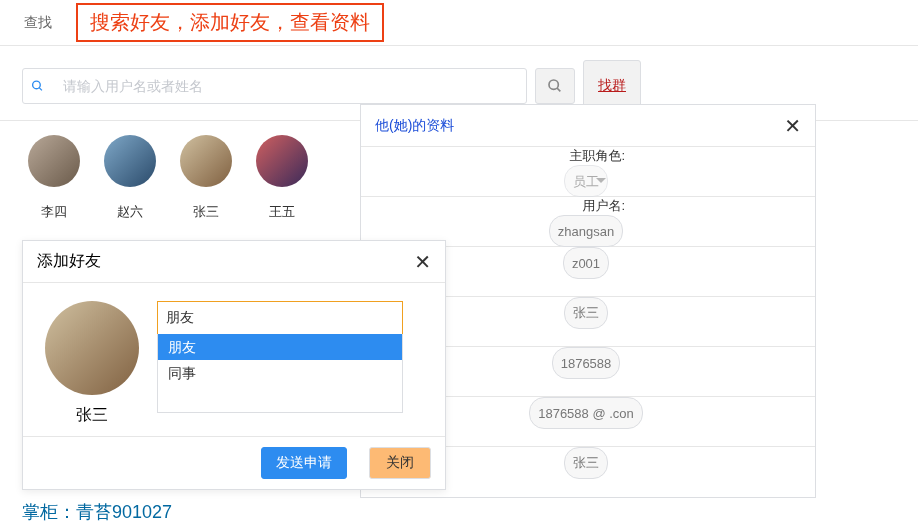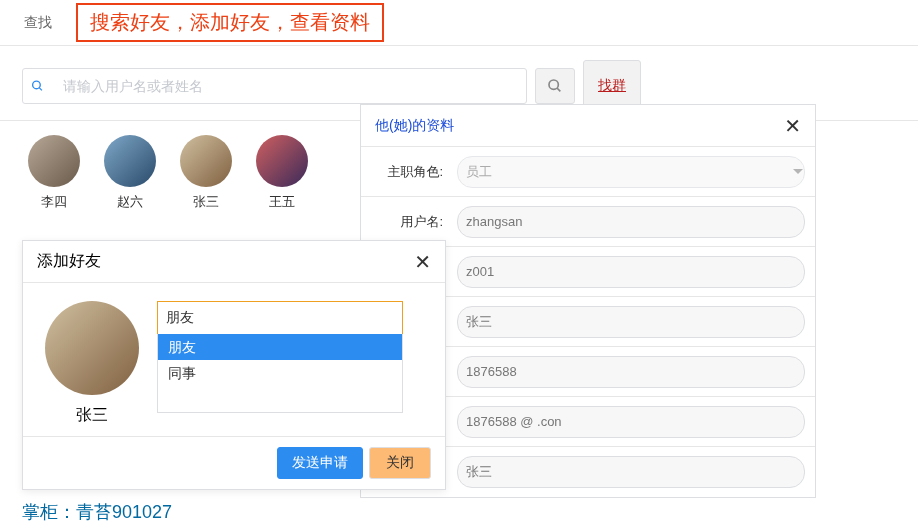--- a/index.html
+++ b/index.html
@@ -8,50 +8,50 @@
     .top-tab { color: #666; font-size: 14px; padding: 0 16px; }
     .annotation-box { border: 2px solid #ed4014; color: #ed4014; font-size: 20px; padding: 4px 12px; margin-left: 8px; }
     .search-row { display: flex; align-items: center; padding: 14px 22px 8px 22px; gap: 8px; border-bottom: 1px solid #e6e6e6; margin-bottom: 8px; }
     .search-input-wrap { flex: 0 0 505px; border: 1px solid #dcdee2; border-radius: 3px; display: flex; align-items: center; height: 36px; padding: 0 8px; }
     .search-input-wrap svg { width: 14px; height: 14px; }
     .search-input { border: none; outline: none; font-size: 14px; color: #333; width: 100%; margin-left: 19px; }
     .search-input::placeholder { color: #c5c8ce; }
     .search-btn { width: 40px; height: 36px; background: #f2f2f2; border: 1px solid #dcdee2; border-radius: 3px; display: flex; align-items: center; justify-content: center; cursor: pointer; }
     .find-group-btn { height: 52px; padding: 0 14px; background: #f2f2f2; border: 1px solid #dcdee2; border-radius: 3px; color: #b91c1c; font-size: 14px; cursor: pointer; text-decoration: underline; }
     .friends-row { display: flex; gap: 24px; padding: 6px 28px; }
-    .friend { display: flex; flex-direction: column; align-items: center; gap: 6px; }
+    .friend { display: flex; flex-direction: column; align-items: center; gap: 16px; }
     .avatar-md { width: 52px; height: 52px; border-radius: 50%; display: block; }
     .friend-name { font-size: 13px; color: #333; }
     
     .profile { position: absolute; left: 360px; top: 104px; width: 456px; border: 1px solid #dcdee2; background: #fff; }
     .profile-hd { display: flex; align-items: center; justify-content: space-between; height: 42px; border-bottom: 1px solid #e6e6e6; padding: 0 14px; }
     .profile-hd-title { font-size: 14px; color: #1d4ed8; }
     .close-x { font-size: 20px; color: #333; cursor: pointer; line-height: 1; }
-    .profile-row { display: flex; border-bottom: 1px solid #e6e6e6; height: 50px; align-items: center; }
+    .profile-row { display: flex; border-bottom: 1px solid #e6e6e6; height: 50px; align-items: center; flex-direction: column; }
     .profile-row:last-child { border-bottom: none; }
     .pr-label { width: 90px; text-align: right; font-size: 13px; color: #333; padding-right: 8px; }
     .pr-value { flex: 1; padding: 0 10px 0 6px; }
     .pr-value select, .pr-value .ro-field { width: 100%; height: 32px; border: 1px solid #dcdee2; border-radius: 15px; padding: 0 8px; font-size: 13px; color: #777; background: #f7f7f7; }
     .pr-value select { color: #888; appearance: none; -webkit-appearance: none; background: #f7f7f7; }
     .pr-value-select-wrap { position: relative; }
     .pr-value-select-wrap::after { content: ""; position: absolute; right: 12px; top: 13px; border: 5px solid transparent; border-top-color: #b5b5b5; }
     .ro-field { display: flex; align-items: center; }
     
     .add-dialog { position: absolute; left: 22px; top: 240px; width: 424px; border: 1px solid #dcdee2; background: #fff; box-shadow: 0 2px 8px rgba(0,0,0,.08); }
     .add-hd { display: flex; align-items: center; justify-content: space-between; height: 42px; border-bottom: 1px solid #e6e6e6; padding: 0 14px; }
     .add-body { display: flex; padding: 18px 16px 10px 22px; gap: 18px; }
     .add-left { display: flex; flex-direction: column; align-items: center; gap: 10px; }
     .avatar-lg { width: 94px; height: 94px; border-radius: 50%; }
     .add-right { flex: 1; }
     .combo { position: relative; }
     .combo-input { width: 246px; height: 34px; border: 1px solid #f0a020; outline: none; padding: 0 8px; font-size: 14px; color: #333; }
     .combo-list { position: absolute; left: 0; top: 33px; width: 246px; border: 1px solid #dcdee2; border-top: none; background: #fff; padding-bottom: 26px; }
     .combo-item { height: 26px; line-height: 26px; padding: 0 10px; font-size: 14px; color: #333; cursor: pointer; }
     .combo-item.sel { background: #2d8cf0; color: #fff; }
-    .add-ft { display: flex; justify-content: flex-end; gap: 6px; padding: 10px 14px; border-top: 1px solid #e6e6e6; }
+    .add-ft { display: flex; justify-content: flex-end; gap: 22px; padding: 10px 14px; border-top: 1px solid #e6e6e6; }
     .btn-pri { height: 32px; padding: 0 14px; background: #2d8cf0; color: #fff; border: 1px solid #2d8cf0; border-radius: 3px; font-size: 14px; cursor: pointer; }
     .btn-def { height: 32px; padding: 0 16px; background: #fdba74; color: #333; border: 1px solid #dcdee2; border-radius: 3px; font-size: 14px; cursor: pointer; }
     .watermark { position: absolute; left: 22px; bottom: 4px; color: #0369a1; font-size: 18px; }
     .av { background: linear-gradient(135deg,#b8a898,#6a5a4a); }
     .av2 { background: linear-gradient(135deg,#7fa8c8,#2a4a6a); }
     .av3 { background: linear-gradient(135deg,#d0c0a0,#806040); }
     .av4 { background: linear-gradient(135deg,#d06060,#3a2a5a); }
   </style>
 </head>
 <body>

